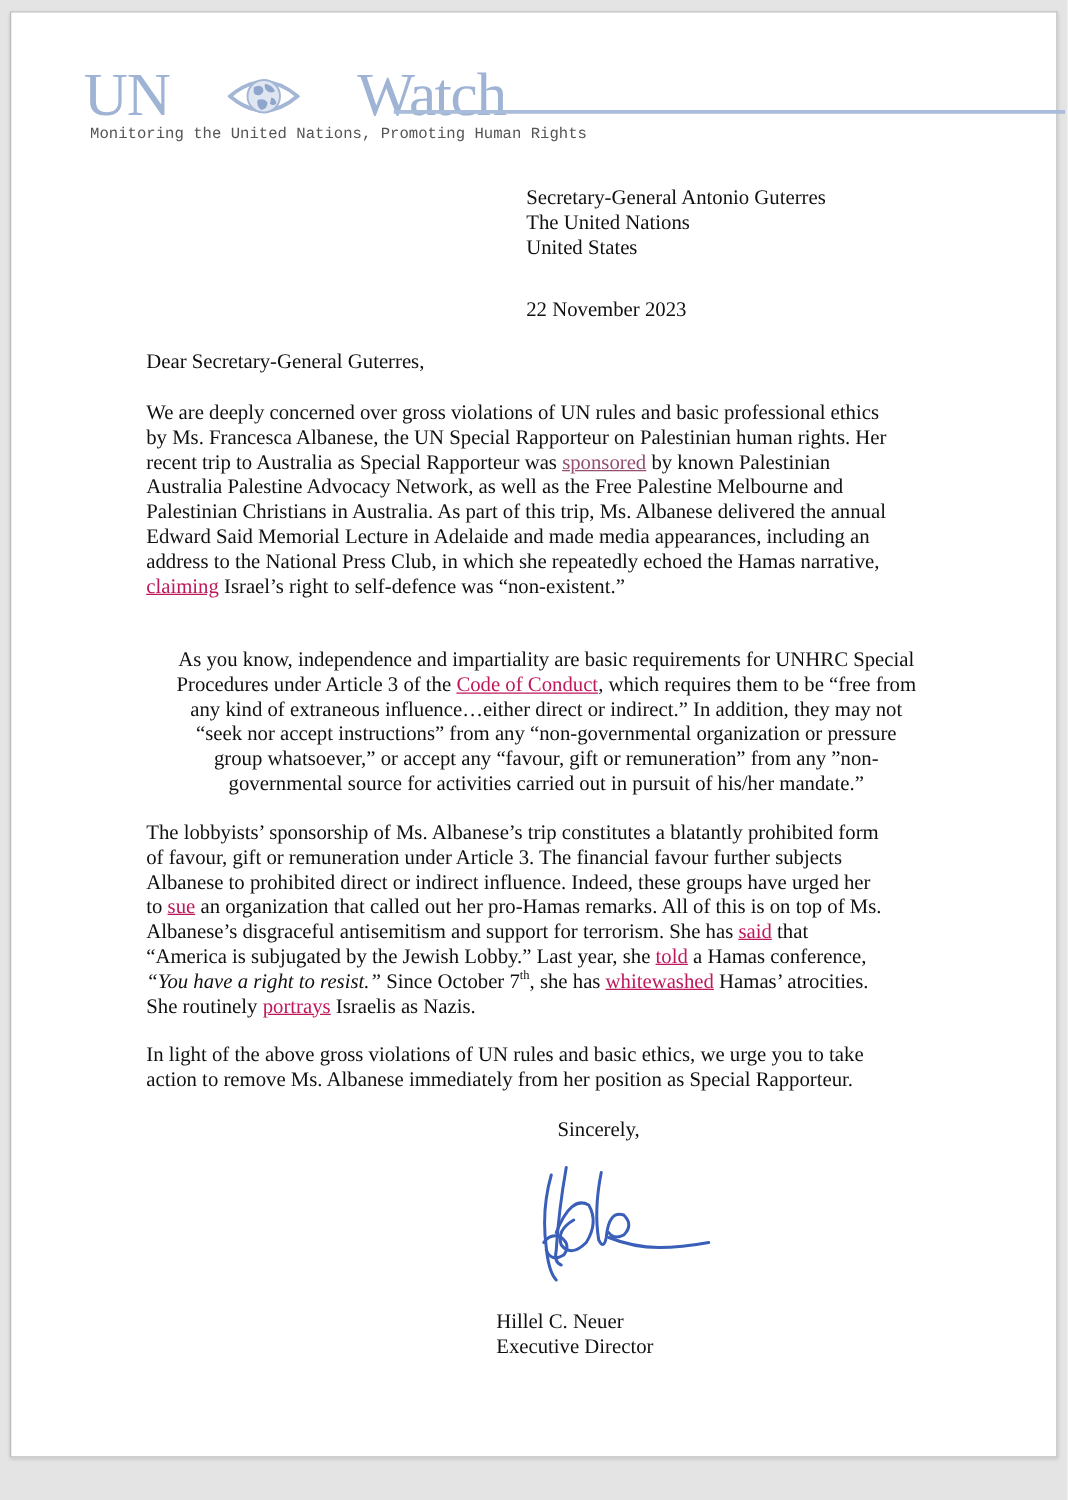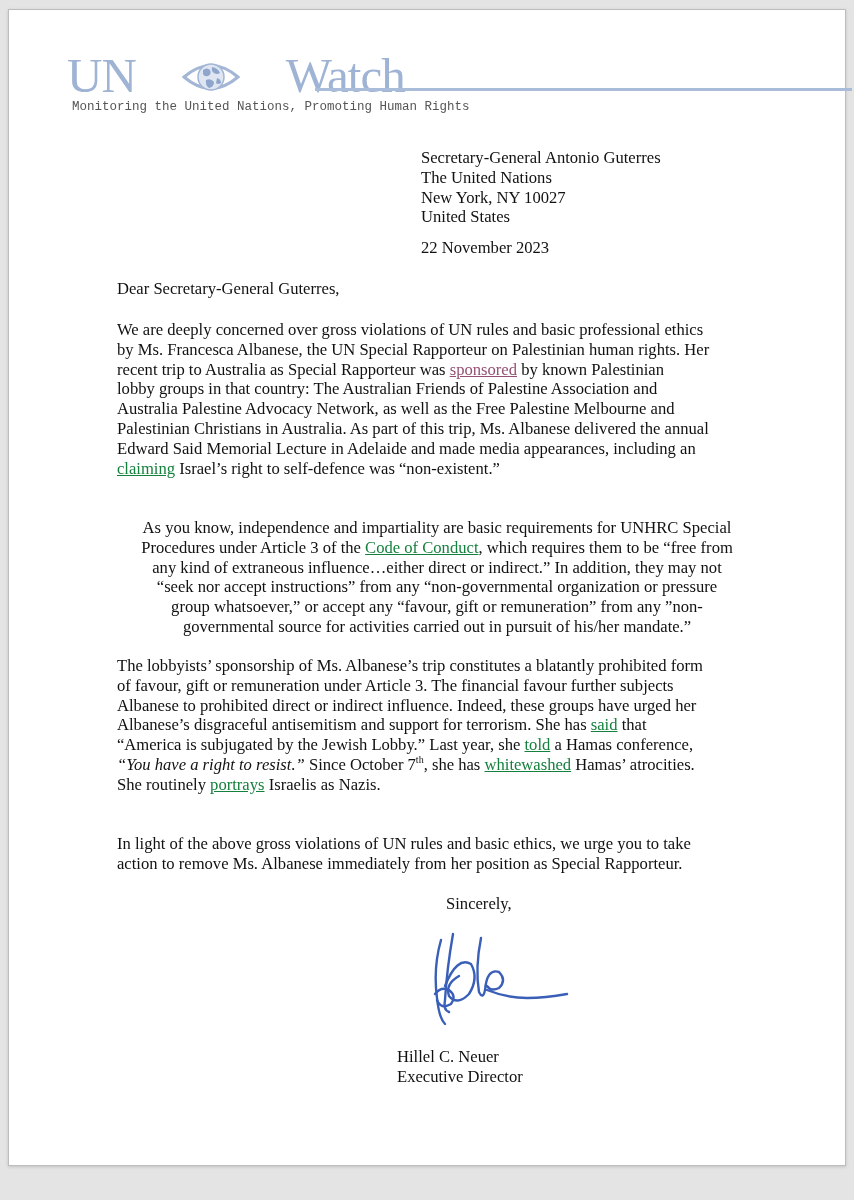--- a/index.html
+++ b/index.html
@@ -71,21 +71,21 @@
     .para {
       position: absolute;
       left: 108px;
       width: 640px;
     }
     .para .line { white-space: nowrap; display: block; }
     .p1 { top: 310px; }
     .p2 { top: 508px; text-align: center; }
     .p3 { top: 646px; }
     .p4 { top: 824px; }
-    a.link { color: #15803d; text-decoration: underline; }
+    a.link { color: #be185d; text-decoration: underline; }
     a.link.visited { color: #954f72; }
     em.quote { font-style: italic; font-family: Liberation Serif, serif; }
     sup { font-size: 10px; line-height: 0; vertical-align: super; }
     .closing {
       position: absolute;
       left: 412px; top: 884px; margin-left: 25px;
     }
     .signature {
       position: absolute;
       left: 418px; top: 918px;
@@ -112,52 +112,52 @@
       <path d="M35 20 q4 1 4 5 q-3 2 -5 0 z" fill="#8ea6cc"></path>
     </svg>
     <span class="logo-watch">Watch</span>
   </div>
   <div class="logo-rule"></div>
   <div class="tagline">Monitoring the United Nations, Promoting Human Rights</div>
 
   <div class="address text">
     <div>Secretary-General Antonio Guterres</div>
     <div>The United Nations</div>
-    <div>New York, NY 10027</div>
     <div>United States</div>
   </div>
 
   <div class="date text">22 November 2023</div>
 
   <div class="salutation text">Dear Secretary-General Guterres,</div>
 
   <div class="para p1 text">
     <span class="line">We are deeply concerned over gross violations of UN rules and basic professional ethics</span>
     <span class="line">by Ms. Francesca Albanese, the UN Special Rapporteur on Palestinian human rights. Her</span>
     <span class="line"><span>recent trip to Australia as Special Rapporteur was </span><a class="link visited" href="#">sponsored</a><span> by known Palestinian</span></span>
-    <span class="line">lobby groups in that country: The Australian Friends of Palestine Association and</span>
     <span class="line">Australia Palestine Advocacy Network, as well as the Free Palestine Melbourne and</span>
     <span class="line">Palestinian Christians in Australia. As part of this trip, Ms. Albanese delivered the annual</span>
     <span class="line">Edward Said Memorial Lecture in Adelaide and made media appearances, including an</span>
+    <span class="line">address to the National Press Club, in which she repeatedly echoed the Hamas narrative,</span>
     <span class="line"><a class="link" href="#">claiming</a><span> Israel’s right to self-defence was “non-existent.”</span></span>
   </div>
 
   <div class="para p2 text">
     <span class="line">As you know, independence and impartiality are basic requirements for UNHRC Special</span>
     <span class="line"><span>Procedures under Article 3 of the </span><a class="link" href="#">Code of Conduct</a><span>, which requires them to be “free from</span></span>
     <span class="line">any kind of extraneous influence…either direct or indirect.” In addition, they may not</span>
     <span class="line">“seek nor accept instructions” from any “non-governmental organization or pressure</span>
     <span class="line">group whatsoever,” or accept any “favour, gift or remuneration” from any ”non-</span>
     <span class="line">governmental source for activities carried out in pursuit of his/her mandate.”</span>
   </div>
 
   <div class="para p3 text">
     <span class="line">The lobbyists’ sponsorship of Ms. Albanese’s trip constitutes a blatantly prohibited form</span>
     <span class="line">of favour, gift or remuneration under Article 3. The financial favour further subjects</span>
     <span class="line">Albanese to prohibited direct or indirect influence. Indeed, these groups have urged her</span>
+    <span class="line"><span>to </span><a class="link" href="#">sue</a><span> an organization that called out her pro-Hamas remarks. All of this is on top of Ms.</span></span>
     <span class="line"><span>Albanese’s disgraceful antisemitism and support for terrorism. She has </span><a class="link" href="#">said</a><span> that</span></span>
     <span class="line"><span>“America is subjugated by the Jewish Lobby.” Last year, she </span><a class="link" href="#">told</a><span> a Hamas conference,</span></span>
     <span class="line"><em class="quote">“You have a right to resist.”</em><span> Since October 7</span><sup>th</sup><span>, she has </span><a class="link" href="#">whitewashed</a><span> Hamas’ atrocities.</span></span>
     <span class="line"><span>She routinely </span><a class="link" href="#">portrays</a><span> Israelis as Nazis.</span></span>
   </div>
 
   <div class="para p4 text">
     <span class="line">In light of the above gross violations of UN rules and basic ethics, we urge you to take</span>
     <span class="line">action to remove Ms. Albanese immediately from her position as Special Rapporteur.</span>
   </div>

